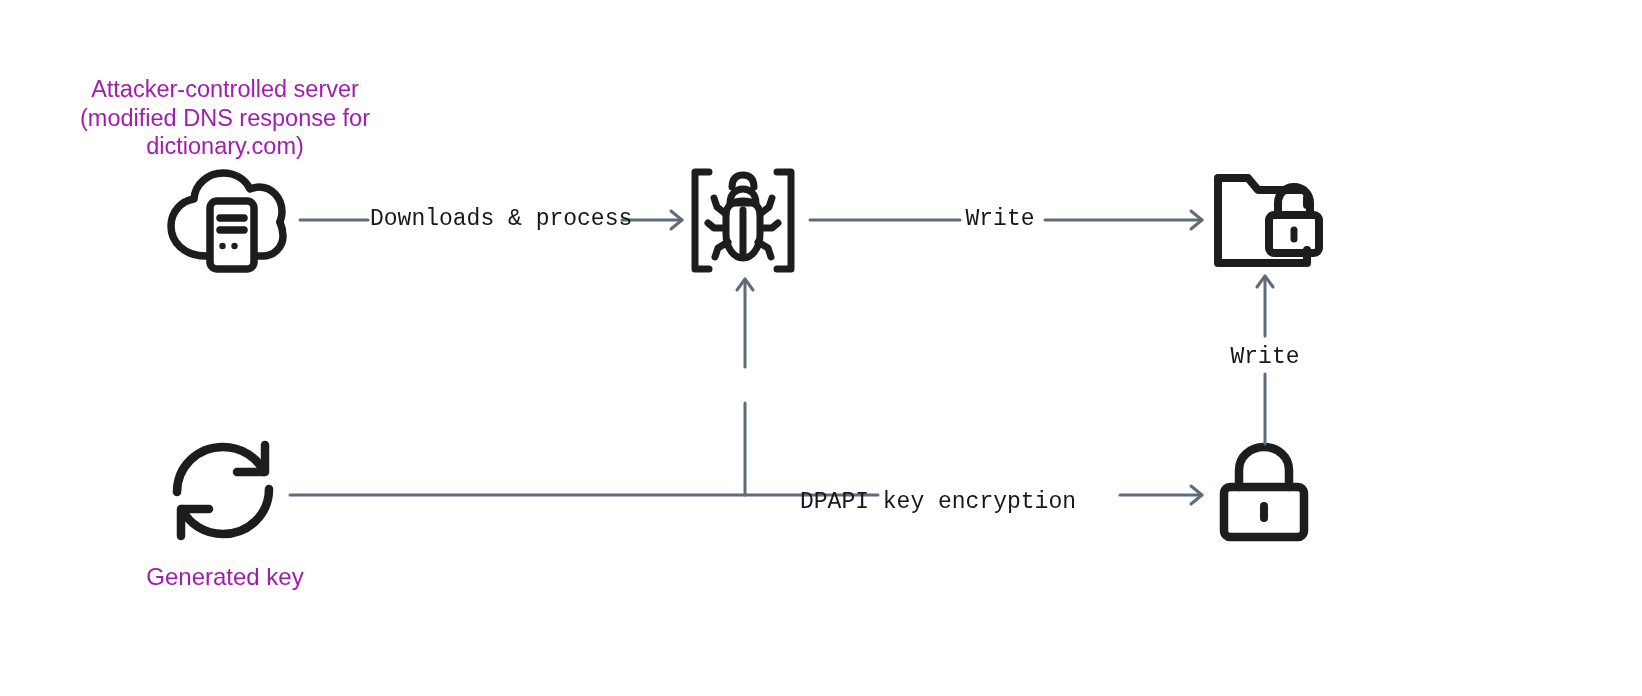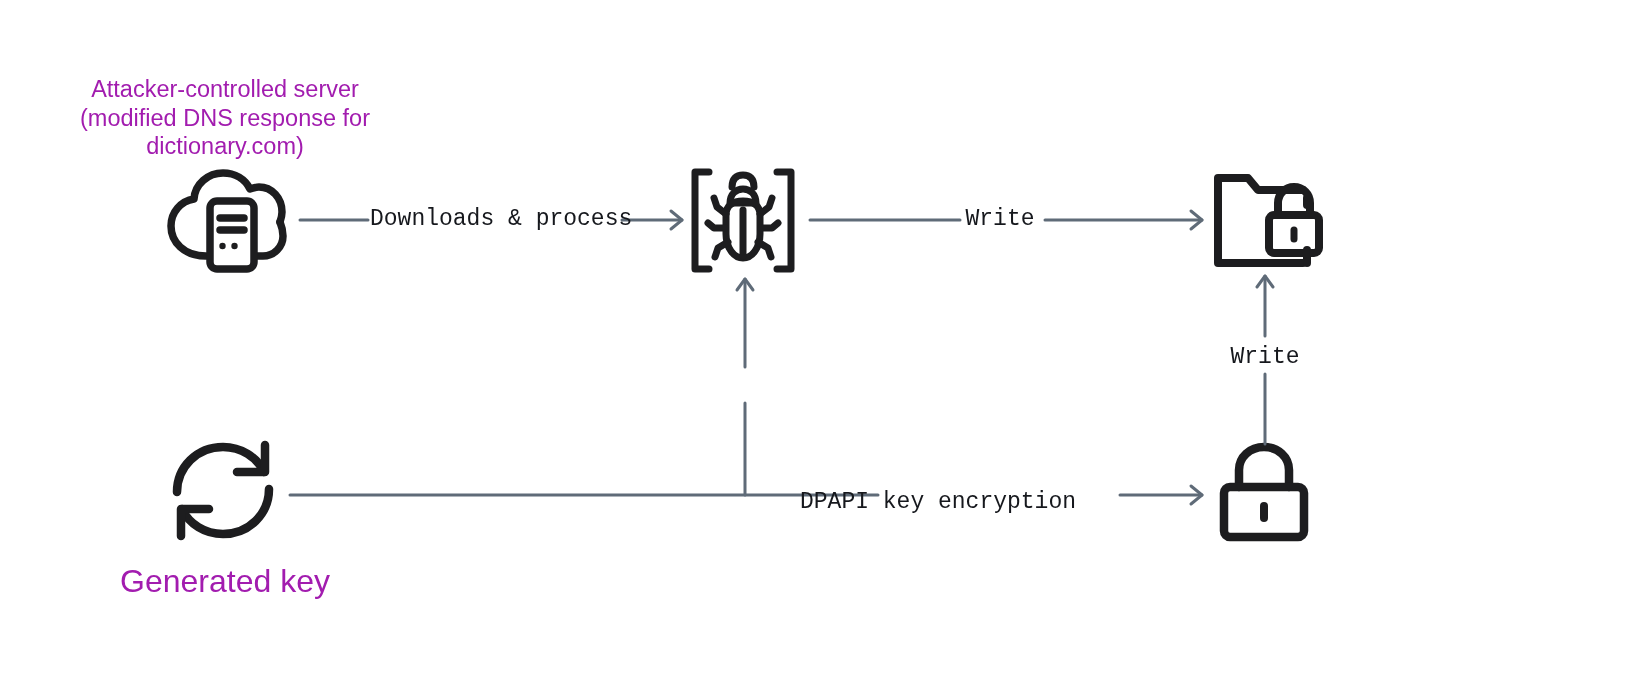--- a/index.html
+++ b/index.html
@@ -28,21 +28,21 @@
     position: absolute;
     text-align: center;
     line-height: 1.22;
     color: #a21caf;
     white-space: pre-line;
   }
   .cap-top {
     font-size: 23.5px;
   }
   .cap-bottom {
-    font-size: 32px;
+    font-size: 24px;
   }
   .edge-label {
     position: absolute;
     font-size: 23px;
     color: #16181d;
     text-align: center;
     white-space: nowrap;
     font-family: Liberation Mono, monospace;
   }
   .edge {

